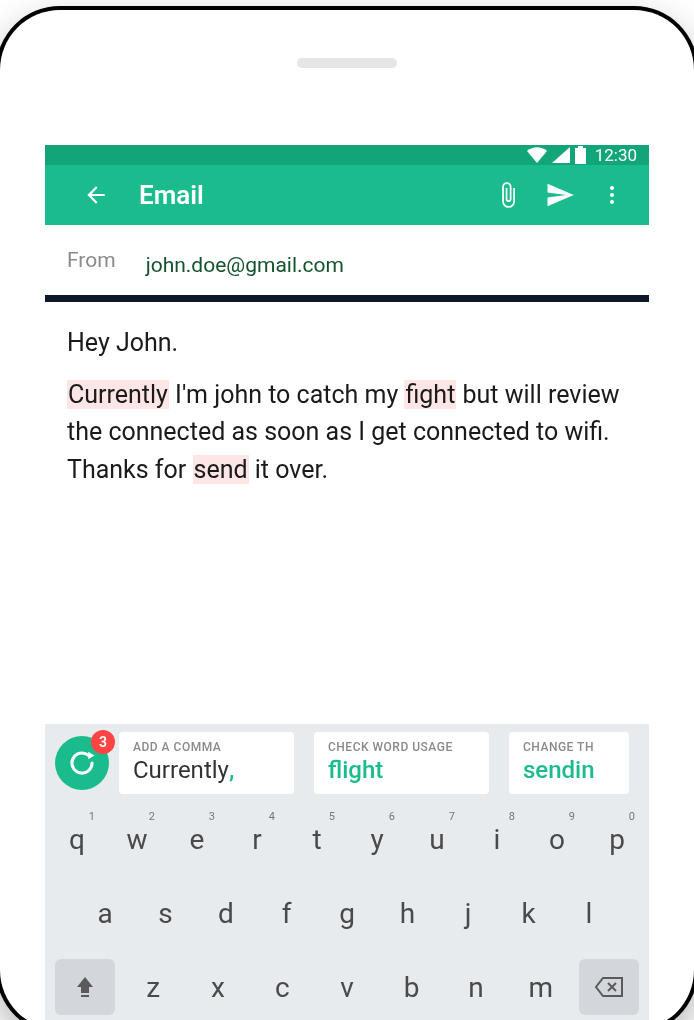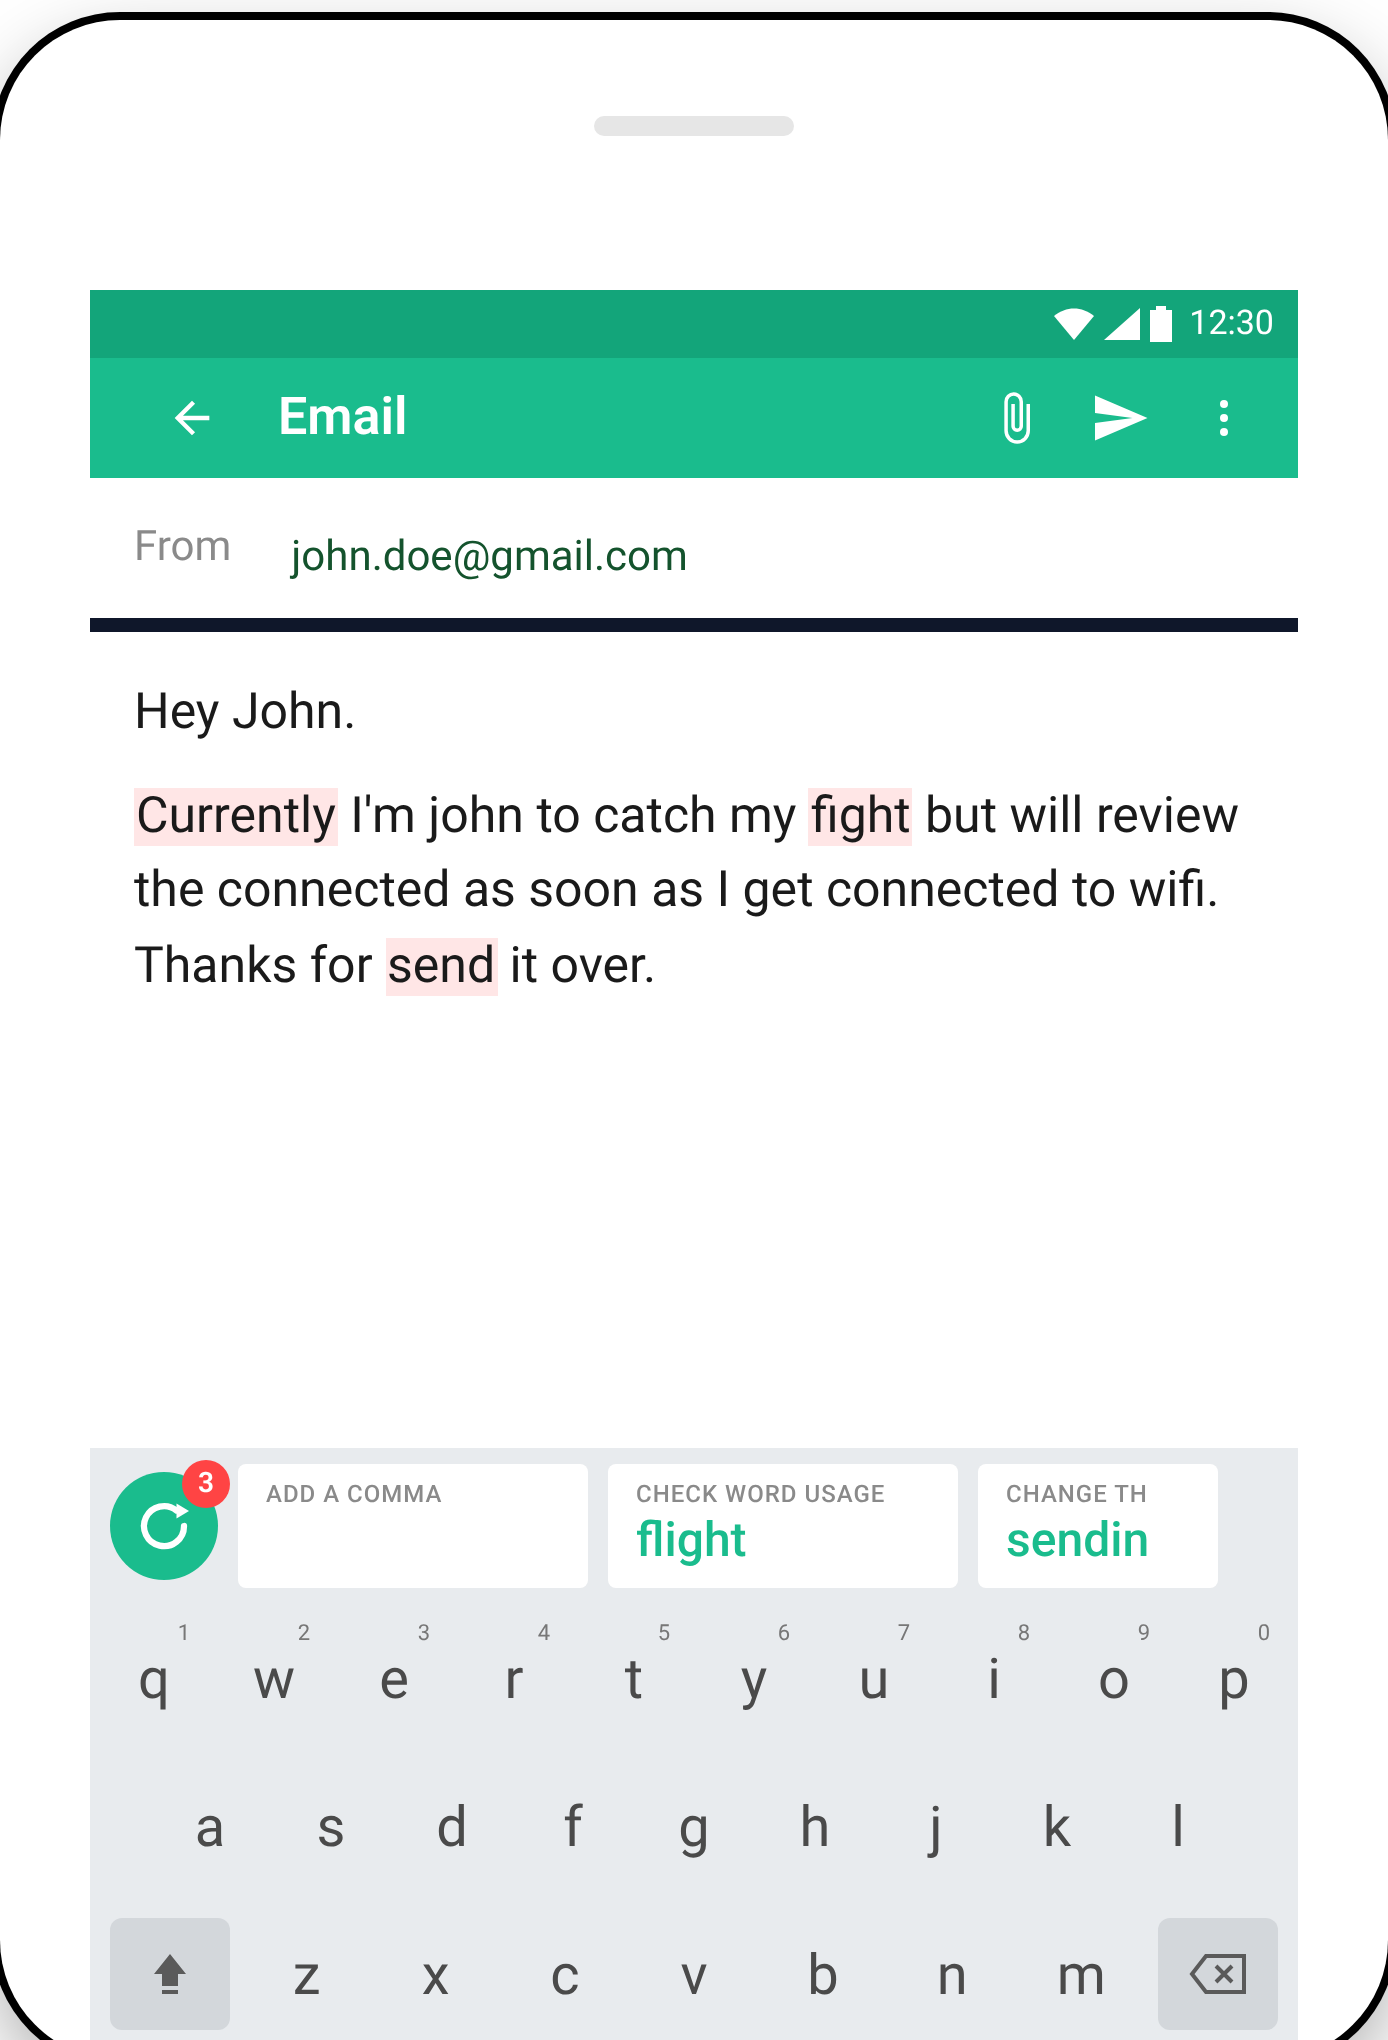--- a/index.html
+++ b/index.html
@@ -33,21 +33,21 @@
 .screen {
   position: absolute;
   top: 135px;
   left: 45px;
   right: 45px;
   bottom: 0;
   background: #fff;
   overflow: hidden;
 }
 .status-bar {
-  height: 34px;
+  height: 20px;
   background: #13a57a;
   display: flex;
   justify-content: flex-end;
   align-items: center;
   padding: 0 12px;
   color: #fff;
   gap: 5px;
 }
 .status-bar svg { display: block; }
 .status-time { font-size: 17px; font-weight: 400; margin-left: 4px; }
@@ -114,23 +114,24 @@
   background: #ff4444;
   color: #fff;
   font-size: 14px;
   font-weight: 600;
   display: flex;
   align-items: center;
   justify-content: center;
 }
 .suggestions {
   display: flex;
-  gap: 10px;
+  gap: 20px;
   overflow: hidden;
   flex: 1;
+  align-items: flex-end;
 }
 .suggestion-card {
   background: #fff;
   border-radius: 4px;
   padding: 8px 14px 10px 14px;
   min-width: 175px;
   flex-shrink: 0;
   cursor: pointer;
 }
 .suggestion-hint { font-size: 12px; color: #8a8a8a; letter-spacing: 0.5px; font-weight: 500; }
@@ -238,20 +239,21 @@
         <div class="grammarly-btn">
           <svg width="30" height="30" viewBox="0 0 24 24">
               <path fill="none" stroke="#fff" stroke-width="2.5" d="M20 12a8 8 0 1 1-3-6.2" stroke-linecap="round"></path>
               <path fill="#fff" d="M17 3 L22 6 L17 9 Z"></path>
             </svg>
           <div class="grammarly-badge">3</div>
         </div>
         <div class="suggestions">
           <div class="suggestion-card">
             <div class="suggestion-hint">ADD A COMMA</div>
+            <div class="suggestion-text"><span>Currently</span><span class="green">,</span></div>
           </div>
           <div class="suggestion-card">
             <div class="suggestion-hint">CHECK WORD USAGE</div>
             <div class="suggestion-text"><span class="green">flight</span></div>
           </div>
           <div class="suggestion-card" style="min-width:120px;">
             <div class="suggestion-hint">CHANGE TH</div>
             <div class="suggestion-text"><span class="green">sendin</span></div>
           </div>
         </div>

